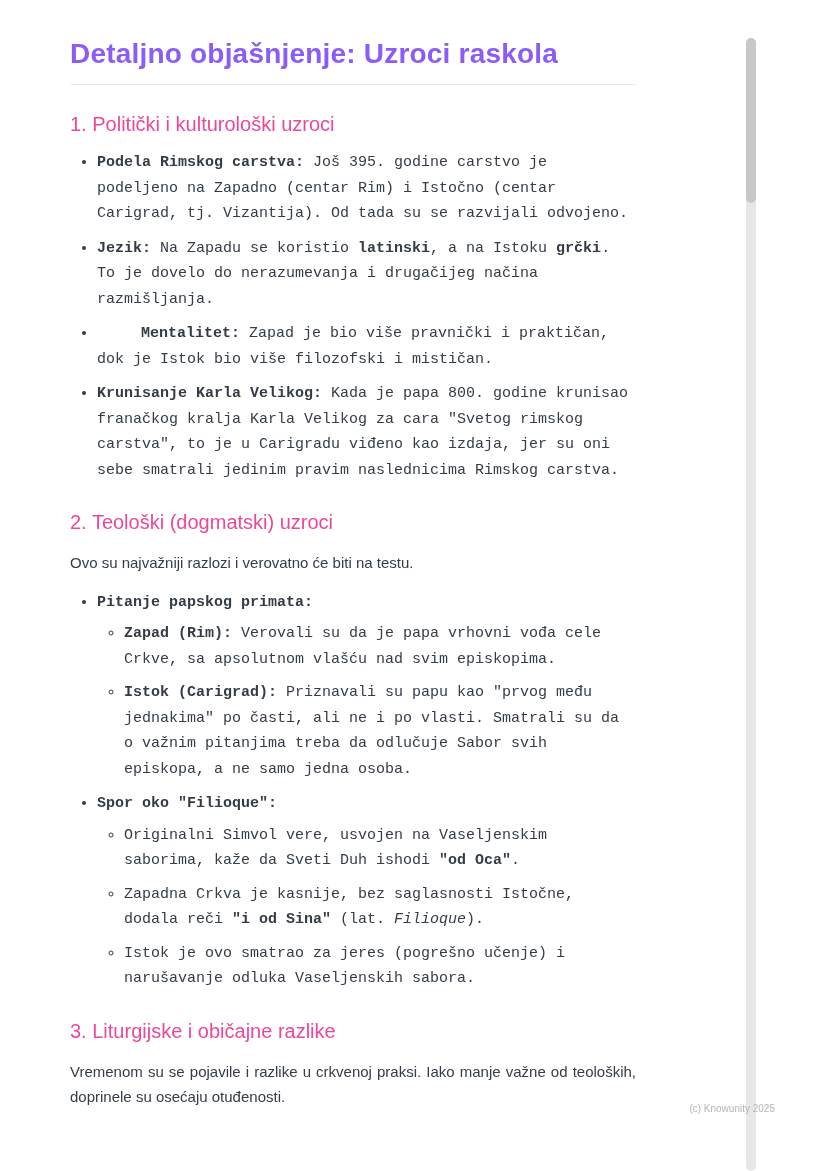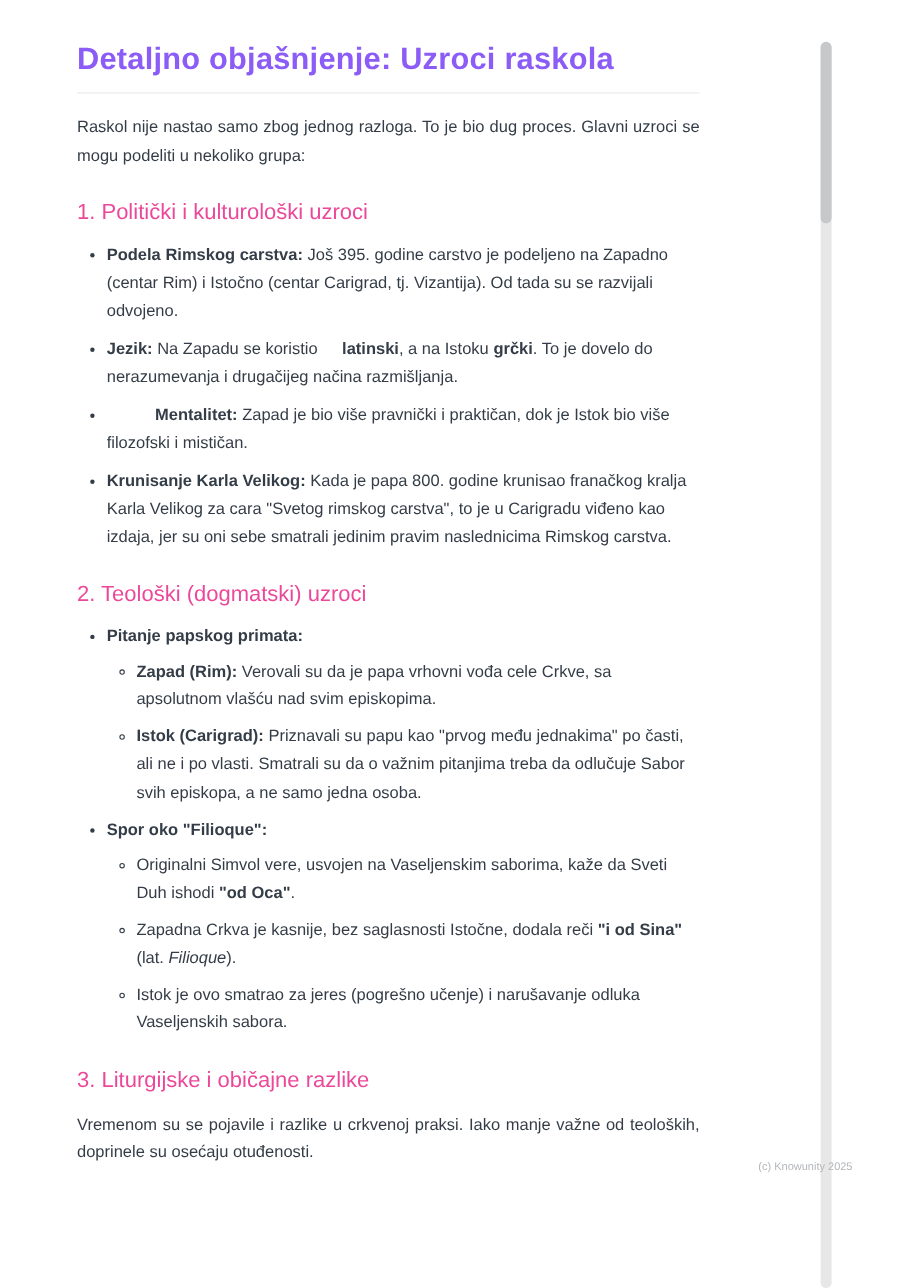--- a/index.html
+++ b/index.html
@@ -23,67 +23,67 @@
   p { font-size: 15px; line-height: 1.7; margin: 0; }
   .justify { text-align: justify; }
   .intro { margin-top: 18px; }
   h2.section-heading {
     font-size: 20px; font-weight: 500; color: #ec4899;
     margin: 28px 0 0 0;
   }
   .section-intro { margin-top: 16px; }
 
   ul { font-size: 15px; line-height: 1.7; color: #343d47; }
-  ul.l1 { list-style: disc; margin: 14px 0 0 0; padding-left: 27px; }
+  ul.l1 { list-style: disc; margin: 14px 0 0 0; padding-left: 27px; font-family: Liberation Mono, monospace; }
   ul.l1 > li { margin-bottom: 9px; }
   ul.l2 { list-style: circle; margin: 6px 0 0 0; padding-left: 27px; }
   ul.l2 > li { margin-bottom: 8px; }
   li::marker { color: #343d47; }
 
   .scrollbar-track {
     position: absolute; left: 746px; top: 38px;
     width: 10px; height: 1133px;
     background: #e7e7e7; border-radius: 5px;
   }
   .scrollbar-thumb {
     position: absolute; left: 0; top: 0;
     width: 10px; height: 165px;
     background: #c6c8ca; border-radius: 5px;
   }
   .watermark {
-    position: absolute; right: 53px; top: 1056px;
+    position: absolute; right: 53px; top: 1103px;
     font-size: 10px; color: #b3b6ba;
   }
 </style>
 </head>
 <body>
 
 <div class="content">
 
   <h1 class="doc-title">Detaljno objašnjenje: Uzroci raskola</h1>
 
-  <p class="intro justify">Raskol nije nastao samo zbog jednog razloga. To je bio dug proces. Glavni uzroci se mogu podeliti u nekoliko grupa:</p>
 
   <h2 class="section-heading">1. Politički i kulturološki uzroci</h2>
   <ul class="l1">
     <li>
       <span><span style="font-weight: 700;">Podela Rimskog carstva:</span><span> Još 395. godine carstvo je podeljeno na Zapadno (centar Rim) i Istočno (centar Carigrad, tj. Vizantija). Od tada su se razvijali odvojeno.</span></span>
     </li>
     <li>
-      <span><span style="font-weight: 700;">Jezik:</span><span> Na Zapadu se koristio </span><span style="font-weight: 700; margin-left: 18px;">latinski</span><span>, a na Istoku </span><span style="font-weight: 700; text-align: right;">grčki</span><span>. To je dovelo do nerazumevanja i drugačijeg načina razmišljanja.</span></span>
+      <span><span style="font-weight: 700;">Jezik:</span><span> Na Zapadu se koristio </span><span style="font-weight: 700;">latinski</span><span>, a na Istoku </span><span style="font-weight: 700; text-align: right;">grčki</span><span>. To je dovelo do nerazumevanja i drugačijeg načina razmišljanja.</span></span>
     </li>
     <li>
       <span><span style="font-weight: 700; margin-left: 44px;">Mentalitet:</span><span> Zapad je bio više pravnički i praktičan, dok je Istok bio više filozofski i mističan.</span></span>
     </li>
     <li>
       <span><span style="font-weight: 700;">Krunisanje Karla Velikog:</span><span> Kada je papa 800. godine krunisao franačkog kralja Karla Velikog za cara "Svetog rimskog carstva", to je u Carigradu viđeno kao izdaja, jer su oni sebe smatrali jedinim pravim naslednicima Rimskog carstva.</span></span>
     </li>
   </ul>
 
   <h2 class="section-heading">2. Teološki (dogmatski) uzroci</h2>
+  <p class="section-intro">Ovo su najvažniji razlozi i verovatno će biti na testu.</p>
   <ul class="l1">
     <li>
       <span><span style="font-weight: 700;">Pitanje papskog primata:</span></span>
       <ul class="l2">
         <li>
           <span><span style="font-weight: 700;">Zapad (Rim):</span><span> Verovali su da je papa vrhovni vođa cele Crkve, sa apsolutnom vlašću nad svim episkopima.</span></span>
         </li>
         <li>
           <span><span style="font-weight: 700;">Istok (Carigrad):</span><span> Priznavali su papu kao "prvog među jednakima" po časti, ali ne i po vlasti. Smatrali su da o važnim pitanjima treba da odlučuje Sabor svih episkopa, a ne samo jedna osoba.</span></span>
         </li>

